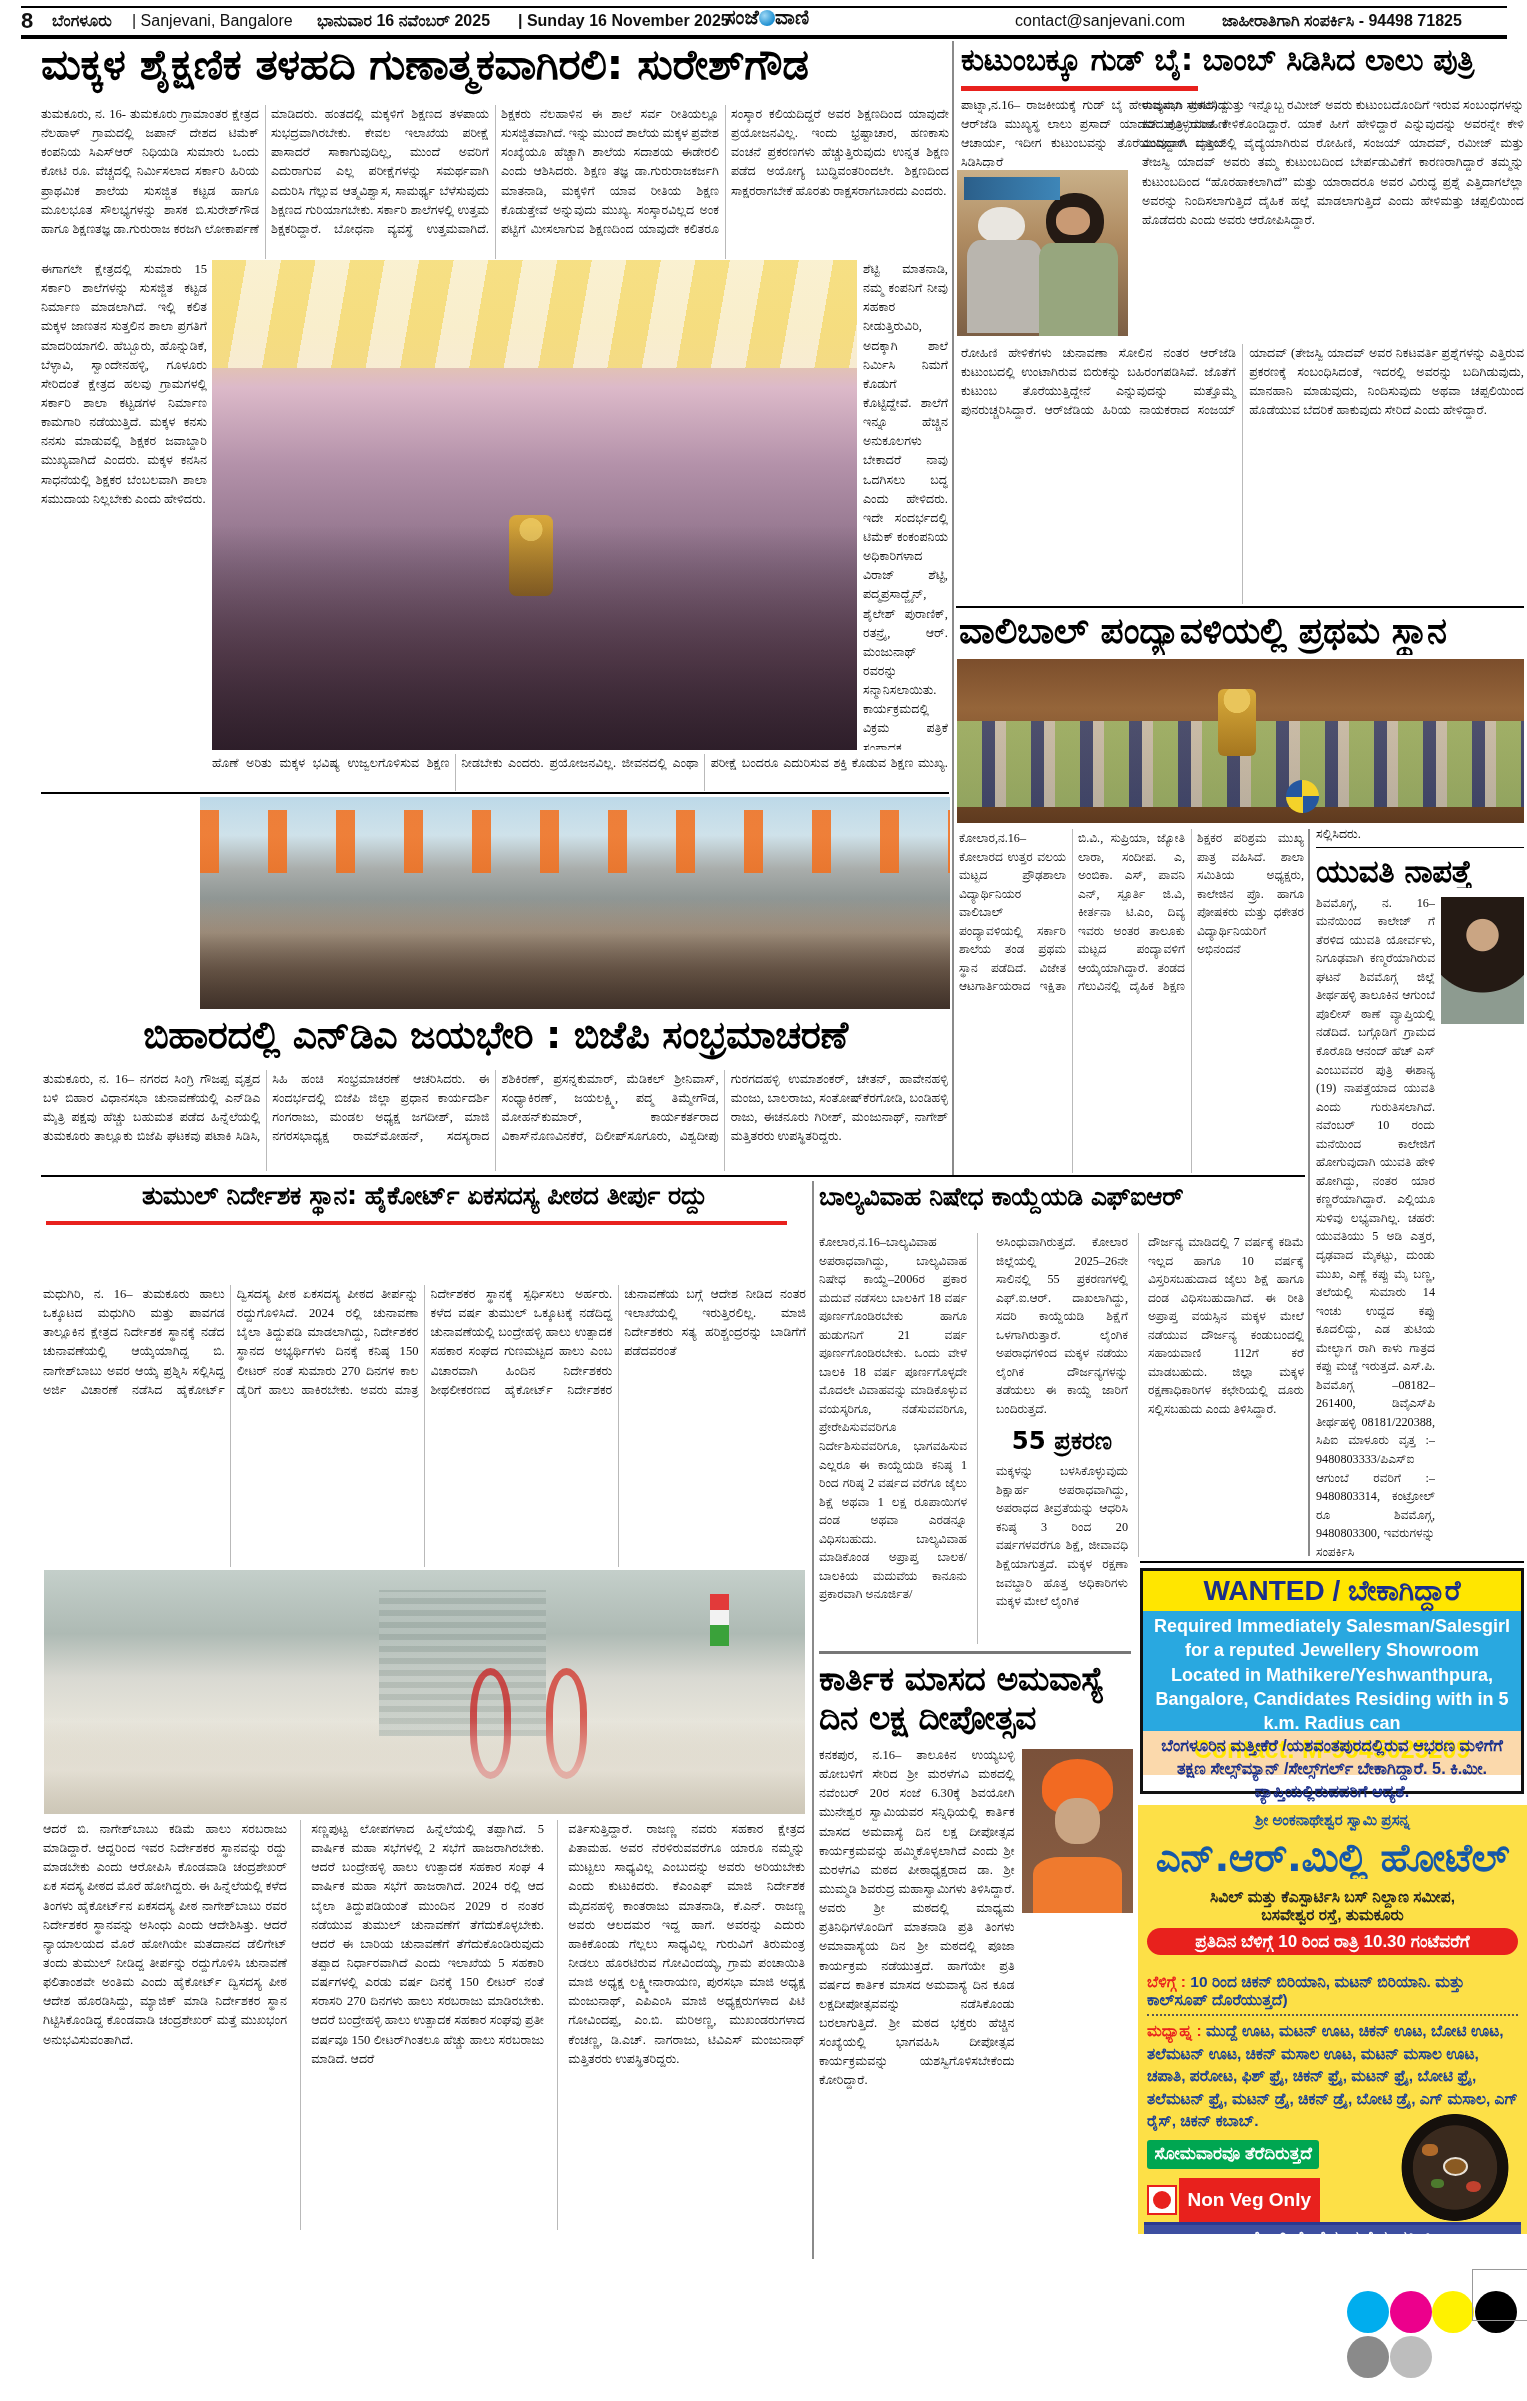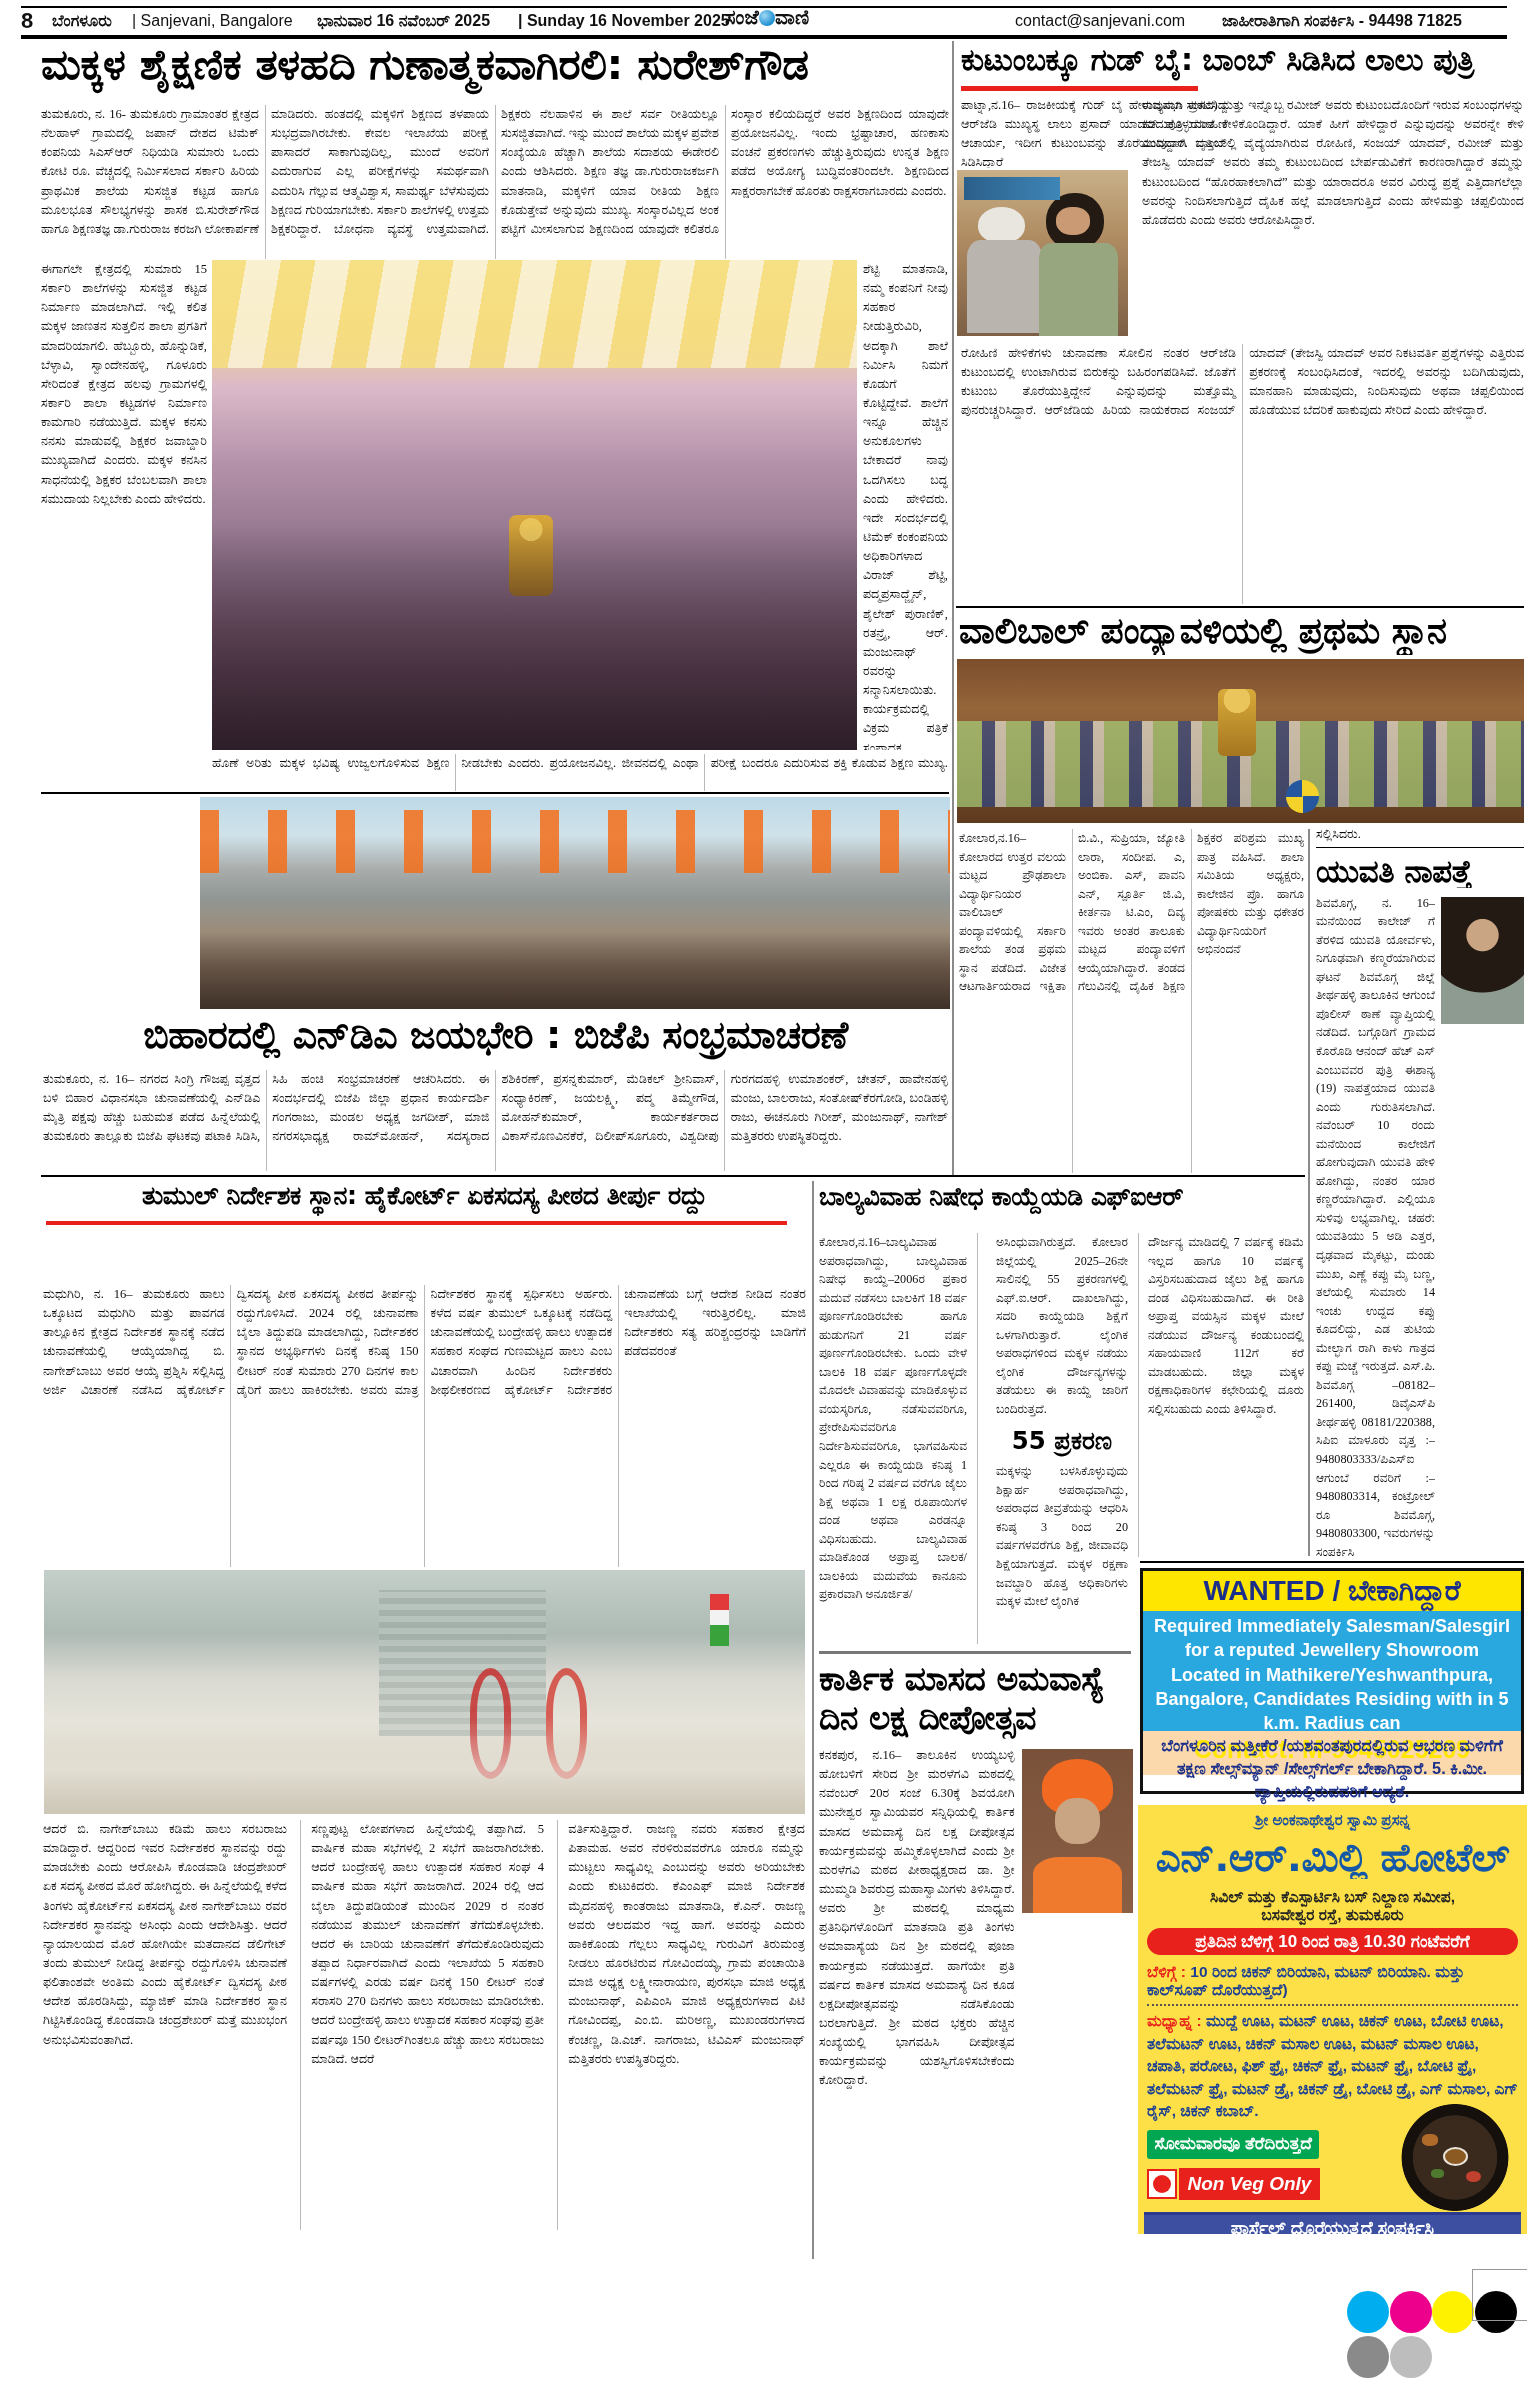--- a/index.html
+++ b/index.html
@@ -168,36 +168,36 @@
       <span class="wanted-kn">ಬೆಂಗಳೂರಿನ ಮತ್ತೀಕೆರೆ /ಯಶವಂತಪುರದಲ್ಲಿರುವ ಆಭರಣ ಮಳಿಗೆಗೆ ತಕ್ಷಣ ಸೇಲ್ಸ್‌ಮ್ಯಾನ್ /ಸೇಲ್ಸ್‌ಗರ್ಲ್ ಬೇಕಾಗಿದ್ದಾರೆ. 5. ಕಿ.ಮೀ. ವ್ಯಾಪ್ತಿಯಲ್ಲಿರುವವರಿಗೆ ಆದ್ಯತೆ.</span>
     </div>
   </div>
 
   <div class="abs hotel-bg" style="left:1138px;top:1805px;width:389px;height:429px;padding:6px 9px;overflow:hidden;">
     <div class="center" style="font-size:15px;font-weight:bold;color:#1b4fa0;">ಶ್ರೀ ಅಂಕನಾಥೇಶ್ವರ ಸ್ವಾಮಿ ಪ್ರಸನ್ನ</div>
     <div class="center hd" style="font-size:39px;color:#1658a8;margin:9px 0;">ಎನ್.ಆರ್.ಮಿಲ್ಲಿ ಹೋಟೆಲ್</div>
     <div class="center" style="font-size:15.5px;font-weight:bold;color:#222;">ಸಿವಿಲ್ ಮತ್ತು ಕೆಎಸ್ಪಾರ್ಟಿಸಿ ಬಸ್ ನಿಲ್ದಾಣ ಸಮೀಪ,</div>
     <div class="center" style="font-size:15.5px;font-weight:bold;color:#222;margin-bottom:4.4px;">ಬಸವೇಶ್ವರ ರಸ್ತೆ, ತುಮಕೂರು</div>
     <div class="center" style="background:#e8211d;color:#fff;font-weight:bold;font-size:17px;border-radius:16.3px;padding:3.7px 3px;">ಪ್ರತಿದಿನ ಬೆಳಿಗ್ಗೆ 10 ರಿಂದ ರಾತ್ರಿ 10.30 ಗಂಟೆವರೆಗೆ</div>
-    <div style="font-size:15.5px;margin-top:8px;">
+    <div style="font-size:15.5px;margin-top:18px;">
       <span class="menu-label">ಬೆಳಿಗ್ಗೆ :</span>
       <span class="menu-txt">10 ರಿಂದ ಚಿಕನ್ ಬಿರಿಯಾನಿ, ಮಟನ್ ಬಿರಿಯಾನಿ. ಮತ್ತು ಕಾಲ್‌ಸೂಪ್ ದೊರೆಯುತ್ತದೆ)</span>
     </div>
     <div style="border-top:2.2px dotted #555;margin:4.4px 0;"></div>
     <div style="font-size:15.5px;line-height:1.45;">
       <span class="menu-label">ಮಧ್ಯಾಹ್ನ :</span>
       <span class="menu-txt">ಮುದ್ದೆ ಊಟ, ಮಟನ್ ಊಟ, ಚಿಕನ್ ಊಟ, ಬೋಟಿ ಊಟ, ತಲೆಮಟನ್ ಊಟ, ಚಿಕನ್ ಮಸಾಲ ಊಟ, ಮಟನ್ ಮಸಾಲ ಊಟ, ಚಪಾತಿ, ಪರೋಟ, ಫಿಶ್ ಫ್ರೈ, ಚಿಕನ್ ಫ್ರೈ, ಮಟನ್ ಫ್ರೈ, ಬೋಟಿ ಫ್ರೈ, ತಲೆಮಟನ್ ಫ್ರೈ, ಮಟನ್ ಡ್ರೈ, ಚಿಕನ್ ಡ್ರೈ, ಬೋಟಿ ಡ್ರೈ, ಎಗ್ ಮಸಾಲ, ಎಗ್ ರೈಸ್, ಚಿಕನ್ ಕಬಾಬ್.</span>
     </div>
     <div style="position:relative;height:87px;margin-top:3px;">
       <div style="position:absolute;left:0;top:4.4px;background:#00a651;color:#fff;font-weight:bold;font-size:17px;padding:4.4px 7.4px;border-radius:3px;">ಸೋಮವಾರವೂ ತೆರೆದಿರುತ್ತದೆ</div>
       <div style="position:absolute;left:0;top:43px;display:flex;align-items:center;">
         <span style="width:30px;height:30px;background:#fff;border:2.2px solid #e8211d;display:inline-flex;align-items:center;justify-content:center;">
             <span style="width:18px;height:18px;background:#e8211d;border-radius:50%;display:inline-block;"></span>
           </span>
-        <span style="background:#e8211d;color:#fff;font-weight:bold;font-size:19px;padding:5px 9px;margin-left:1.5px;font-style:italic;">Non Veg Only</span>
+        <span style="background:#e8211d;color:#fff;font-weight:bold;font-size:19px;padding:11px 9px;margin-left:1.5px;">Non Veg Only</span>
       </div>
       <div class="photo" style="right:4.4px;top:-22px;width:118px;height:109px;left:auto;background:radial-gradient(circle at 50% 50%,#3a2a1e 0 52%,#15100c 53% 66%,transparent 67%);">
         <div class="abs" style="left:40%;top:40%;width:25px;height:19px;background:#8a5a22;border-radius:50%;border:2.2px solid #e8e2d8;"></div>
         <div class="abs" style="left:22%;top:28%;width:16.3px;height:12px;background:#b06a2a;border-radius:40%;"></div>
         <div class="abs" style="left:60%;top:62%;width:15px;height:11px;background:#c2412e;border-radius:50%;"></div>
         <div class="abs" style="left:30%;top:60%;width:13.3px;height:9.6px;background:#4d7a2e;border-radius:40%;"></div>
       </div>
     </div>
     <div style="background:#2b3990;color:#fff;text-align:center;padding:3px 0 6px 0;margin:0 -3px;">
       <div style="font-size:18px;font-weight:bold;background:#3d4fa1;padding:3px 0;">ಪಾರ್ಸೆಲ್ ದೊರೆಯುತ್ತದೆ ಸಂಪರ್ಕಿಸಿ</div>

